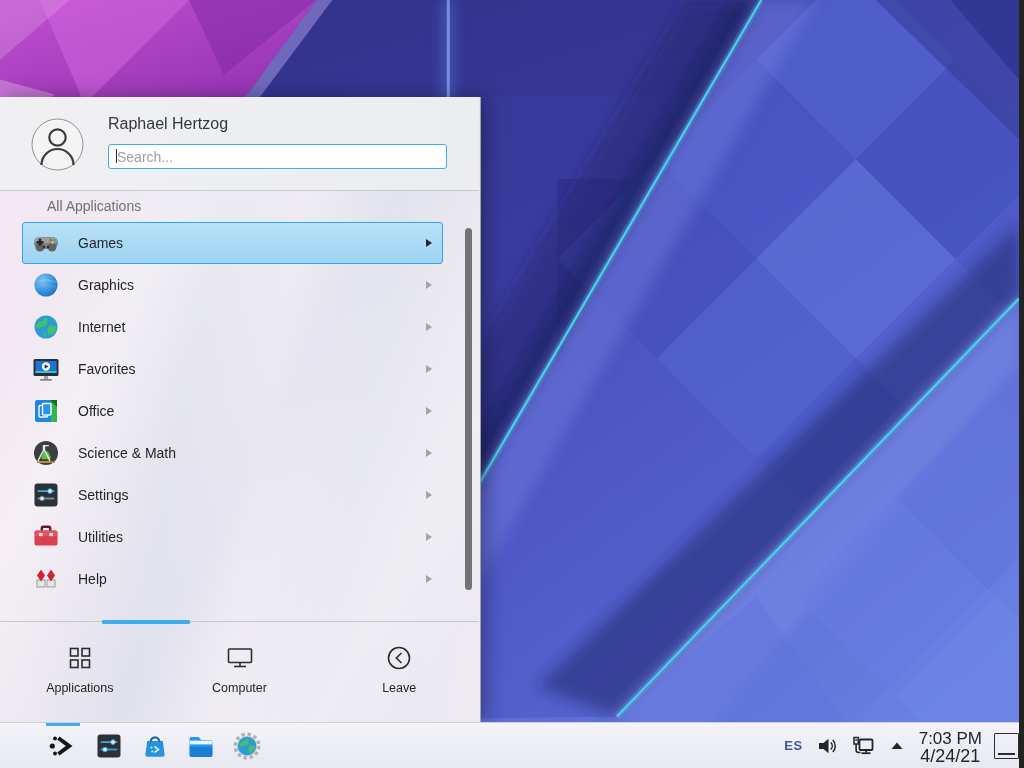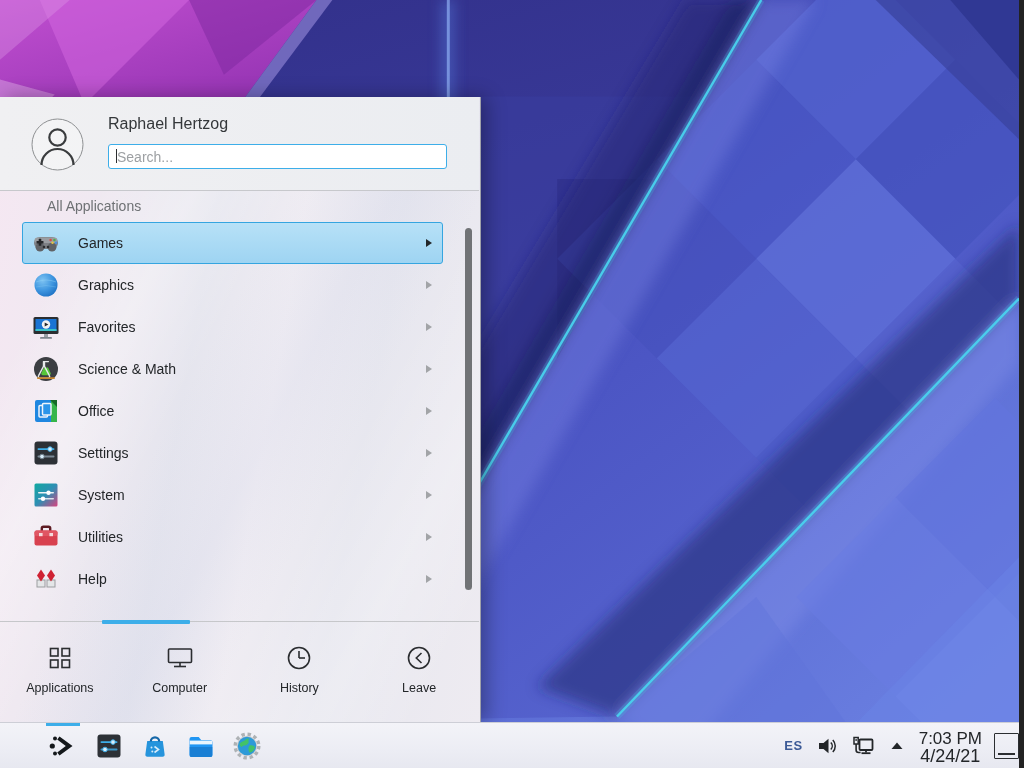--- a/index.html
+++ b/index.html
@@ -207,98 +207,90 @@
               </defs>
           <circle cx="15" cy="15" r="11.5" fill="url(#gSph)"></circle>
           <path d="M5 12 Q15 8 25 12" stroke="#8fd0f5" stroke-width=".8" fill="none" opacity=".55"></path>
           <path d="M5 17 Q15 14 25 17" stroke="#8fd0f5" stroke-width=".7" fill="none" opacity=".4"></path>
         </svg>
           </span>
         <span class="mi-label">Graphics</span>
         <span class="mi-arrow"></span>
       </div>
 
+      <div class="menu-item">
+        <span class="mi-icon">
+            <svg viewBox="0 0 30 30">
+          <circle cx="15" cy="15" r="11.5" fill="#2d9bd6"></circle>
+          <path d="M5 13 C8 9 12 10 13 7 L17 6 C15 9 18 11 15 13 C12 16 9 14 8 17 C6 16 5 15 5 13 Z" fill="#42c268"></path>
+          <path d="M18 14 C21 13 24.5 14 25.5 16 C24.5 20 21 23 18 23 C16 20 16 16 18 14 Z" fill="#42c268"></path>
+          <path d="M12 21 C14 20 16 22 15 24.5 C13 24.2 12 23 12 21 Z" fill="#42c268"></path>
+        </svg>
+          </span>
+        <span class="mi-label">Internet</span>
+        <span class="mi-arrow"></span>
+      </div>
 
       <div class="menu-item">
         <span class="mi-icon">
             <svg viewBox="0 0 30 30">
           <rect x="2.5" y="5" width="25" height="17" rx="1.5" fill="#2b2e31"></rect>
           <rect x="4.5" y="7" width="21" height="12" fill="#1a74d4"></rect>
           <rect x="4.5" y="17" width="21" height="2" fill="#39c2c8"></rect>
           <circle cx="15" cy="12.5" r="4.2" fill="#f2f3f4"></circle>
           <polygon points="13.7,10.4 17.4,12.5 13.7,14.6" fill="#26282b"></polygon>
           <rect x="13" y="22" width="4" height="3" fill="#9aa0a6"></rect>
           <rect x="9" y="25" width="12" height="1.8" rx=".9" fill="#7e868d"></rect>
         </svg>
           </span>
         <span class="mi-label">Favorites</span>
         <span class="mi-arrow"></span>
       </div>
 
       <div class="menu-item">
         <span class="mi-icon">
             <svg viewBox="0 0 30 30">
-          <circle cx="15" cy="15" r="12" fill="#3b3e42"></circle>
-          <path d="M10.4 19 l2.6 -5.4 h4 l2.6 5.4 a1.6 1.6 0 0 1 -1.5 2.3 h-6.2 a1.6 1.6 0 0 1 -1.5 -2.3 z" fill="#57c73a"></path>
-          <path d="M12.6 7.6 h4.8 M13.5 7.6 v4.8 l4.9 9.2 a1.8 1.8 0 0 1 -1.6 2.7 h-7.6 a1.8 1.8 0 0 1 -1.6 -2.7 l4.9 -9.2 v-4.8" fill="none" stroke="#e8eaec" stroke-width="1.4" stroke-linecap="round"></path>
-          <rect x="6" y="23.2" width="18" height="1.8" rx=".9" fill="#c8862e"></rect>
-        </svg>
-          </span>
-        <span class="mi-label">Science &amp; Math</span>
-        <span class="mi-arrow"></span>
-      </div>
-
-      <div class="menu-item">
-        <span class="mi-icon">
-            <svg viewBox="0 0 30 30">
           <rect x="4" y="4" width="22" height="22" rx="2" fill="#1f87e0"></rect>
           <rect x="20" y="4" width="6" height="22" fill="#35b54a"></rect>
           <polygon points="19,4 26,4 26,11" fill="#156a28"></polygon>
           <rect x="8" y="9.5" width="8.5" height="11.5" rx="1" fill="none" stroke="#eef4fa" stroke-width="1.5"></rect>
           <rect x="11.5" y="7.5" width="8.5" height="11.5" rx="1" fill="#2a95ea" stroke="#eef4fa" stroke-width="1.5"></rect>
         </svg>
           </span>
         <span class="mi-label">Office</span>
         <span class="mi-arrow"></span>
       </div>
 
       <div class="menu-item">
         <span class="mi-icon">
             <svg viewBox="0 0 30 30">
+          <circle cx="15" cy="15" r="12" fill="#3b3e42"></circle>
+          <path d="M10.4 19 l2.6 -5.4 h4 l2.6 5.4 a1.6 1.6 0 0 1 -1.5 2.3 h-6.2 a1.6 1.6 0 0 1 -1.5 -2.3 z" fill="#57c73a"></path>
+          <path d="M12.6 7.6 h4.8 M13.5 7.6 v4.8 l4.9 9.2 a1.8 1.8 0 0 1 -1.6 2.7 h-7.6 a1.8 1.8 0 0 1 -1.6 -2.7 l4.9 -9.2 v-4.8" fill="none" stroke="#e8eaec" stroke-width="1.4" stroke-linecap="round"></path>
+          <rect x="6" y="23.2" width="18" height="1.8" rx=".9" fill="#c8862e"></rect>
+        </svg>
+          </span>
+        <span class="mi-label">Science &amp; Math</span>
+        <span class="mi-arrow"></span>
+      </div>
+
+      <div class="menu-item">
+        <span class="mi-icon">
+            <svg viewBox="0 0 30 30">
           <rect x="3.5" y="3.5" width="23" height="23" rx="3" fill="#2d3136"></rect>
           <rect x="6.5" y="10.2" width="17" height="1.8" rx=".9" fill="#3daee9"></rect>
           <circle cx="19" cy="11.1" r="2.3" fill="#d9edf9" stroke="#3daee9" stroke-width="1"></circle>
           <rect x="6.5" y="17.6" width="17" height="1.8" rx=".9" fill="#7a8894"></rect>
           <circle cx="11" cy="18.5" r="2.3" fill="#d9edf9" stroke="#6f7d89" stroke-width="1"></circle>
         </svg>
           </span>
         <span class="mi-label">Settings</span>
         <span class="mi-arrow"></span>
       </div>
 
-      <div class="menu-item">
-        <span class="mi-icon">
-            <svg viewBox="0 0 30 30">
-          <defs>
-                <linearGradient id="gSys" x1="0" y1="0" x2="1" y2="1">
-            <stop offset="0%" stop-color="#11a8a0"></stop>
-                  <stop offset="50%" stop-color="#2e8fb4"></stop>
-            <stop offset="100%" stop-color="#d8437f"></stop>
-                </linearGradient>
-              </defs>
-          <rect x="3.5" y="3.5" width="23" height="23" rx="1.5" fill="url(#gSys)"></rect>
-          <rect x="7" y="12" width="16" height="1.6" rx=".8" fill="#eef4f6"></rect>
-          <circle cx="17.5" cy="12.8" r="2.2" fill="#ffffff"></circle>
-          <rect x="7" y="18" width="16" height="1.6" rx=".8" fill="#eef4f6" opacity=".85"></rect>
-          <circle cx="12" cy="18.8" r="2.2" fill="#ffffff"></circle>
-        </svg>
-          </span>
-        <span class="mi-label">System</span>
-        <span class="mi-arrow"></span>
-      </div>
 
       <div class="menu-item">
         <span class="mi-icon">
             <svg viewBox="0 0 30 30">
           <rect x="10.8" y="4.8" width="8.4" height="6" rx="1.6" fill="none" stroke="#5d1b22" stroke-width="2.4"></rect>
           <rect x="3.5" y="8.5" width="23" height="15" rx="2" fill="#d8414f"></rect>
           <rect x="3.5" y="8.5" width="23" height="5.5" rx="2" fill="#e05663"></rect>
           <rect x="8" y="11" width="3.6" height="3.2" fill="#f4dadc"></rect>
           <rect x="18.4" y="11" width="3.6" height="3.2" fill="#f4dadc"></rect>
         </svg>
@@ -347,32 +339,20 @@
           <g fill="none" stroke="#2b2d30" stroke-width="1.6">
             <rect x="3.5" y="6" width="23" height="13.5" rx="1"></rect>
             <line x1="15" y1="19.5" x2="15" y2="23"></line>
                 <line x1="9" y1="23.5" x2="21" y2="23.5"></line>
           </g>
         </svg>
           </span>
         <span class="tab-label">Computer</span>
       </div>
 
-      <div class="tab">
-        <span class="tab-icon">
-            <svg viewBox="0 0 30 30">
-          <g fill="none" stroke="#2b2d30" stroke-width="1.6">
-            <circle cx="15" cy="15" r="10.5"></circle>
-            <line x1="15" y1="15" x2="15" y2="8"></line>
-                <line x1="15" y1="15" x2="21" y2="15"></line>
-          </g>
-        </svg>
-          </span>
-        <span class="tab-label">History</span>
-      </div>
 
       <div class="tab">
         <span class="tab-icon">
             <svg viewBox="0 0 30 30">
           <g fill="none" stroke="#2b2d30" stroke-width="1.6">
             <circle cx="15" cy="15" r="10.5"></circle>
             <path d="M17.5 10 l-5.2 5 5.2 5"></path>
           </g>
         </svg>
           </span>

